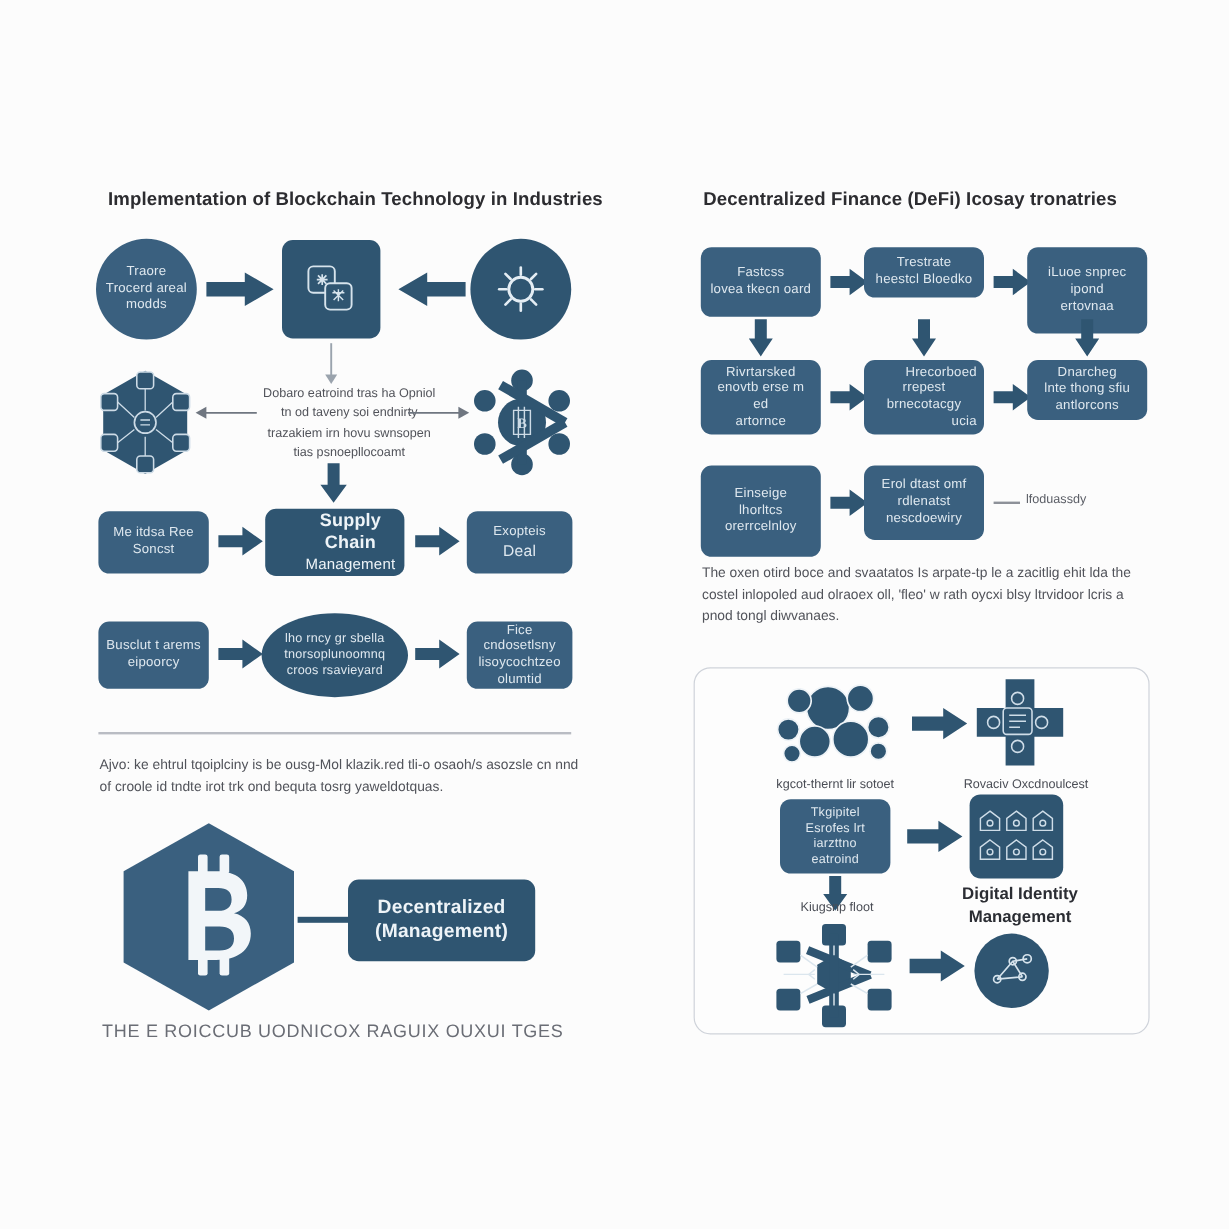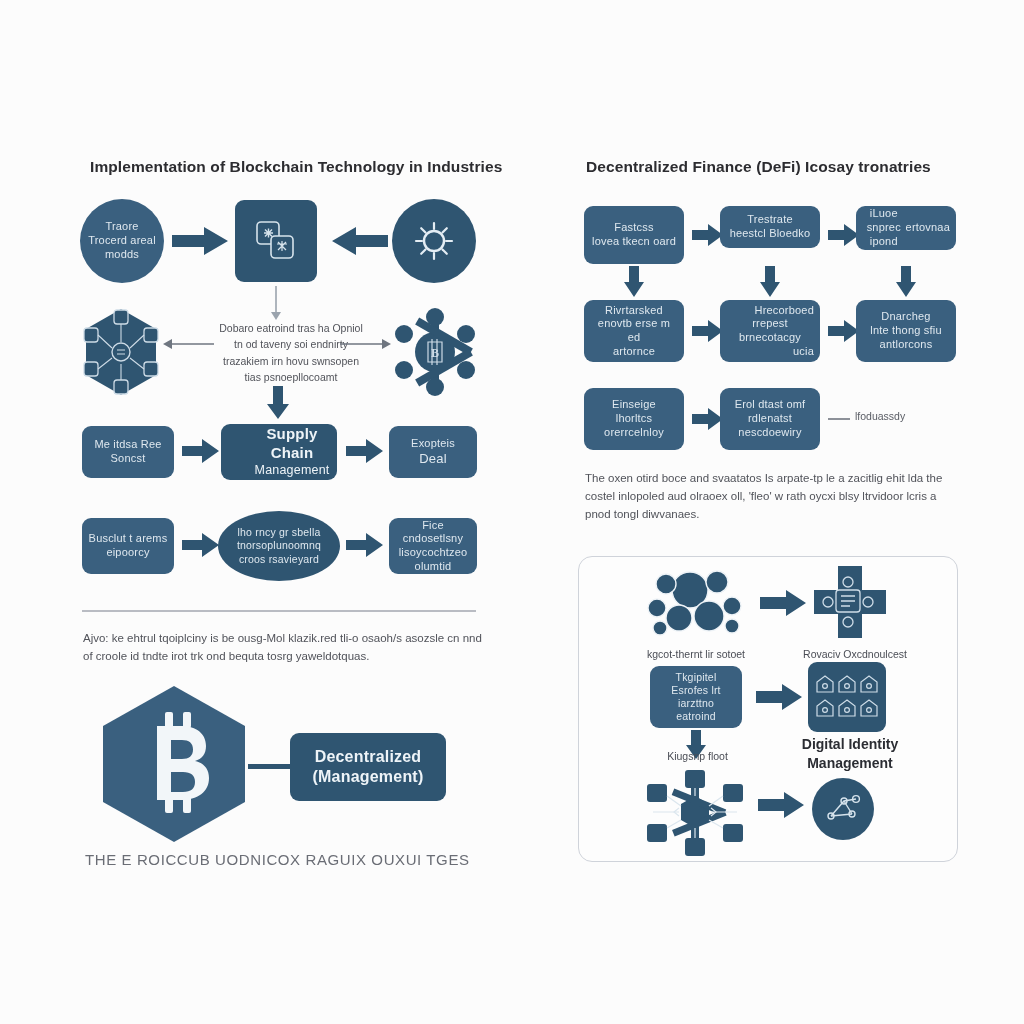--- a/index.html
+++ b/index.html
@@ -280,21 +280,21 @@
   </div>
   <div class="node rect" style="left:720px;top:206px;width:100px;height:42px;flex-direction:column;">
     <span>Trestrate</span>
     <span class="l2">heestcl Bloedko</span>
   </div>
   <div class="arrow" style="left:828px;top:223px;">
     <svg width="32" height="24" viewBox="0 0 32 24">
       <path d="M0 7 L16 7 L16 1 L31 12 L16 23 L16 17 L0 17 Z" fill="#2f5571"></path>
     </svg>
   </div>
-  <div class="node rect" style="left:856px;top:206px;width:100px;height:44px;flex-direction:row;text-align:center;">
+  <div class="node rect" style="left:856px;top:206px;width:100px;height:72px;flex-direction:column;text-align:center;">
     <span>iLuoe snprec ipond</span>
     <span class="l2">ertovnaa</span>
   </div>
 
   <div class="arrow" style="left:624px;top:266px;">
     <svg width="20" height="32" viewBox="0 0 20 32">
       <path d="M5 0 h10 v16 h5 L10 31 L0 16 h5 Z" fill="#2f5571"></path>
     </svg>
   </div>
   <div class="arrow" style="left:760px;top:266px;">
@@ -321,27 +321,27 @@
   <div class="node rect" style="left:720px;top:300px;width:100px;height:62px;flex-direction:column;align-items:flex-end;">
     <span>Hrecorboed</span>
     <span class="l2">rrepest brnecotacgy</span>
     <span class="l2">ucia</span>
   </div>
   <div class="arrow" style="left:828px;top:319px;">
     <svg width="32" height="24" viewBox="0 0 32 24">
       <path d="M0 7 L16 7 L16 1 L31 12 L16 23 L16 17 L0 17 Z" fill="#2f5571"></path>
     </svg>
   </div>
-  <div class="node rect" style="left:856px;top:300px;width:100px;height:62px;flex-direction:column;">
+  <div class="node rect" style="left:856px;top:300px;width:100px;height:50px;flex-direction:column;">
     <span>Dnarcheg</span>
     <span class="l2">lnte thong sfiu</span>
     <span class="l2">antlorcons</span>
   </div>
 
-  <div class="node rect" style="left:584px;top:388px;width:100px;height:62px;flex-direction:column;">
+  <div class="node rect" style="left:584px;top:388px;width:100px;height:76px;flex-direction:column;">
     <span>Einseige</span>
     <span class="l2">lhorltcs</span>
     <span class="l2">orerrcelnloy</span>
   </div>
   <div class="arrow" style="left:692px;top:407px;">
     <svg width="32" height="24" viewBox="0 0 32 24">
       <path d="M0 7 L16 7 L16 1 L31 12 L16 23 L16 17 L0 17 Z" fill="#2f5571"></path>
     </svg>
   </div>
   <div class="node rect" style="left:720px;top:388px;width:100px;height:62px;flex-direction:column;">

